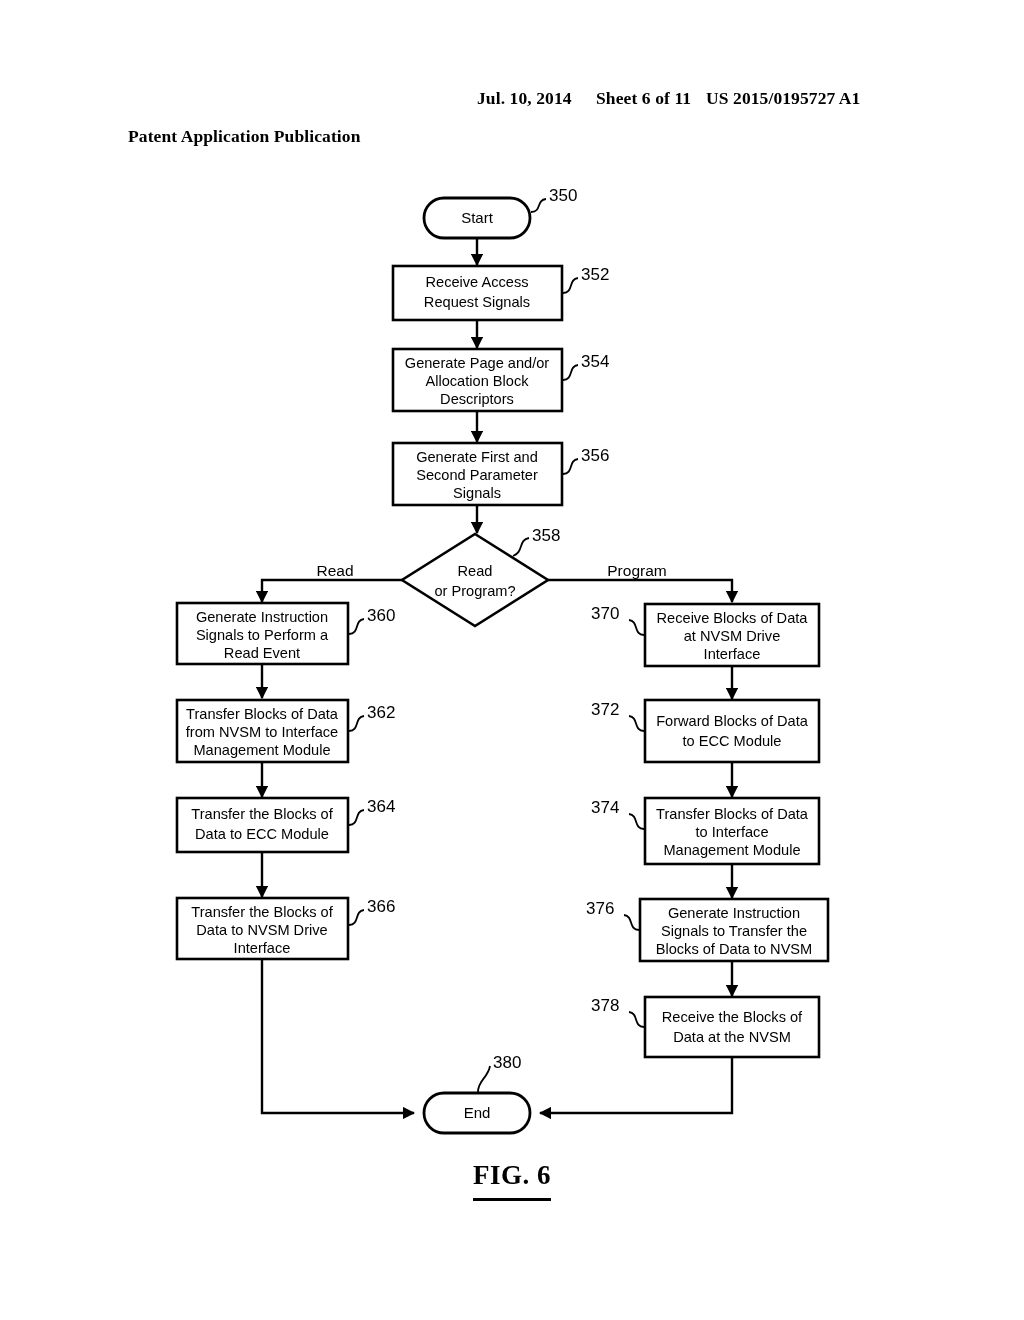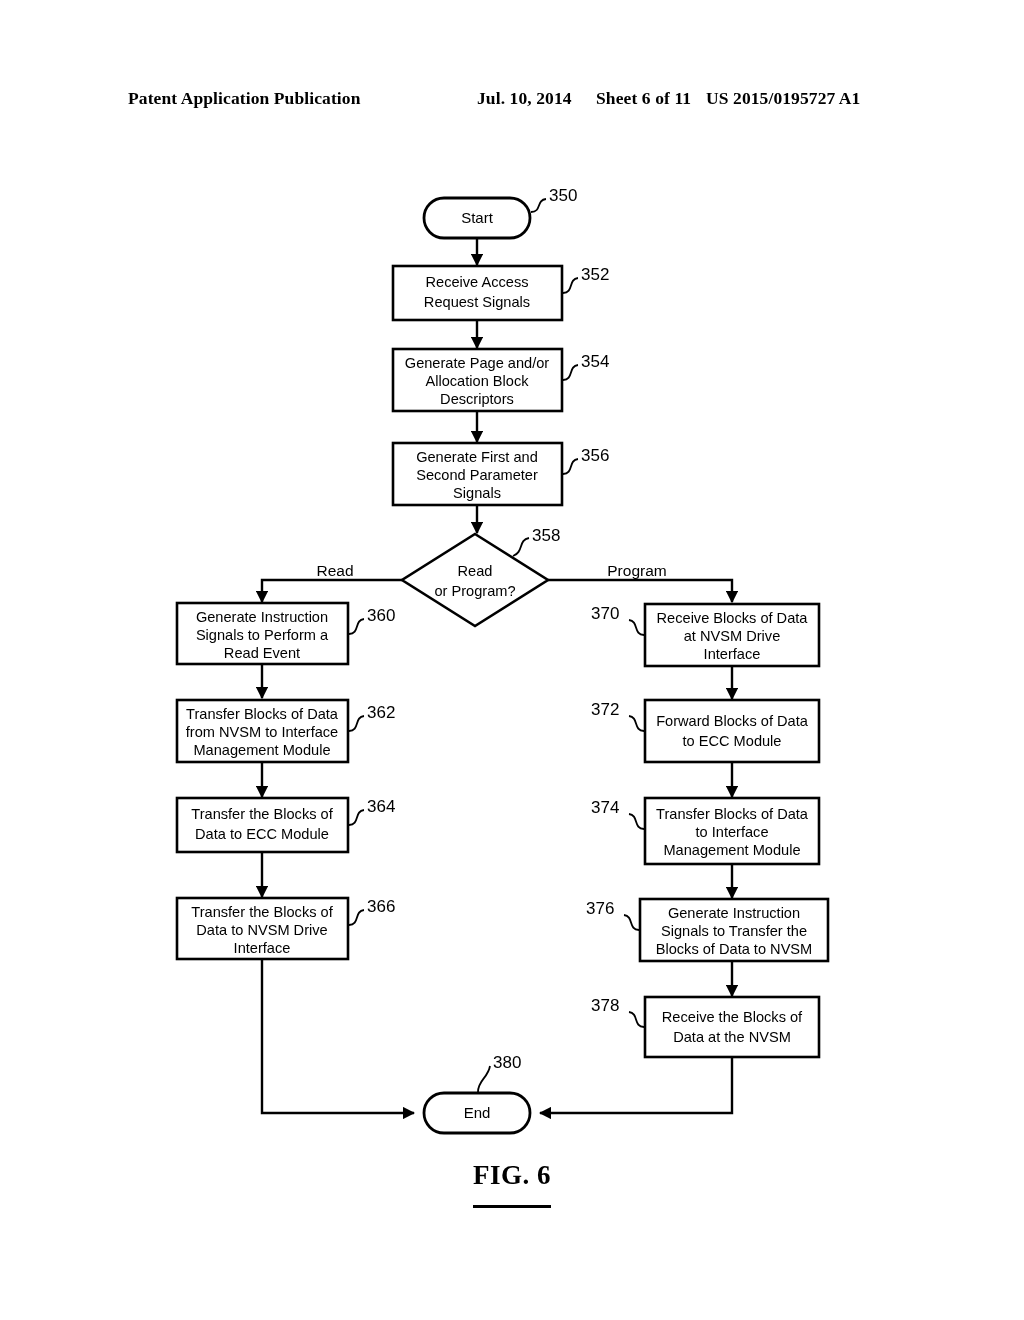--- a/index.html
+++ b/index.html
@@ -31,40 +31,40 @@
     font-family: "Liberation Serif", serif;
     font-weight: bold;
     font-size: 17.5px;
     letter-spacing: 0.1px;
     white-space: nowrap;
   }
   .pub-header .seg {
     position: absolute;
     top: 0;
   }
-  .hdr-title { left: 0; }
+  .hdr-title { left: 0; margin-top: 38px; }
   .hdr-date  { left: 349px; }
   .hdr-sheet { left: 468px; text-align: center; }
   .hdr-num   { left: 578px; }
 
   
   .fig-caption {
     position: absolute;
     left: 0;
     top: 1160px;
     width: 1024px;
     text-align: center;
     font-family: "Liberation Serif", serif;
     font-weight: bold;
     font-size: 27px;
     letter-spacing: 0.5px;
   }
   .fig-caption span {
     border-bottom: 3px solid #000;
-    padding-bottom: 15px;
+    padding-bottom: 8px;
   }
 
   
   #flow {
     position: absolute;
     left: 0;
     top: 0;
     width: 1024px;
     height: 1320px;
   }

